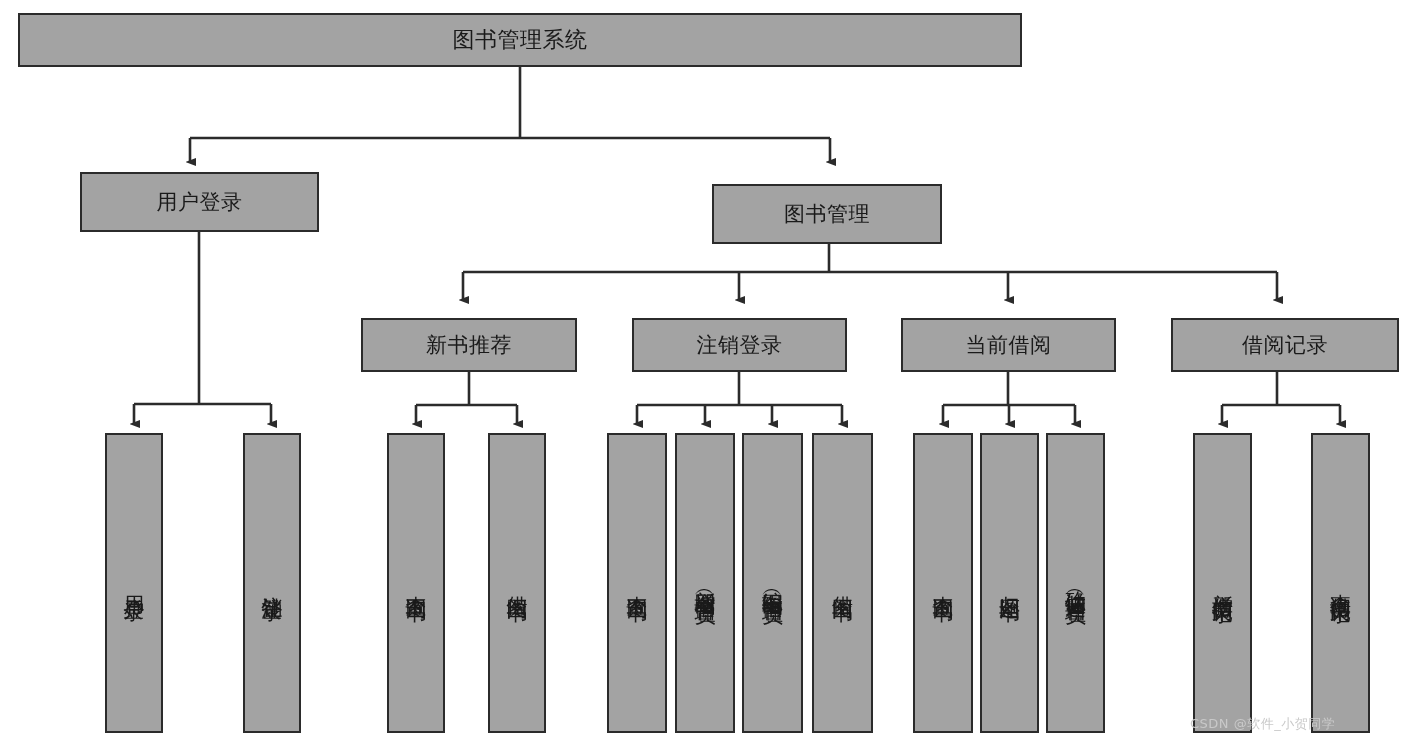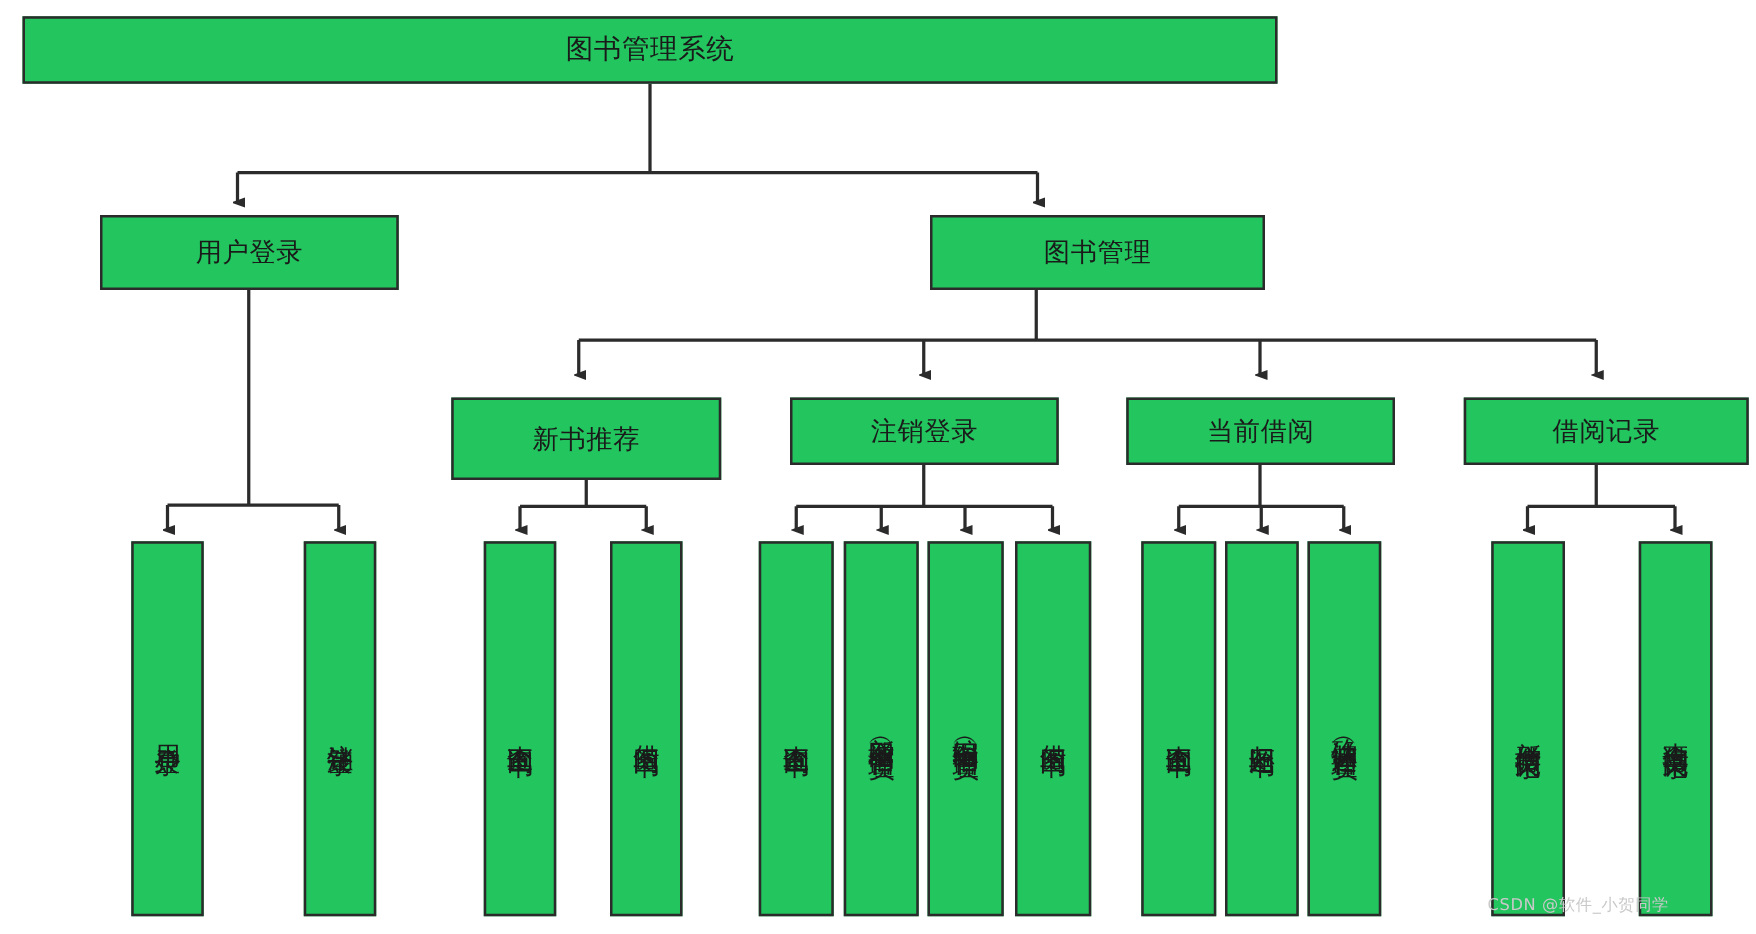--- a/index.html
+++ b/index.html
@@ -23,21 +23,21 @@
     left: 0;
     top: 0;
     width: 1405px;
     height: 747px;
     pointer-events: none;
   }
   .node {
     position: absolute;
     box-sizing: border-box;
     border: 2px solid #2b2b2b;
-    background: #22c55e;
+    background: #a3a3a3;
     display: flex;
     align-items: center;
     justify-content: center;
     color: #1a1a1a;
     z-index: 2;
   }
   .node .label {
     display: block;
     text-align: center;
     line-height: 1.18;
@@ -127,25 +127,25 @@
     </g>
   </svg>
 
   <div class="node root horiz" style="left:18px; top:13px; width:1004px; height:54px;">
     <span class="label">图书管理系统</span>
   </div>
 
   <div class="node horiz" style="left:80px; top:172px; width:239px; height:60px;">
     <span class="label">用户登录</span>
   </div>
-  <div class="node horiz" style="left:712px; top:172px; width:268px; height:60px;margin-left:32px;">
+  <div class="node horiz" style="left:712px; top:184px; width:230px; height:60px;">
     <span class="label">图书管理</span>
   </div>
 
-  <div class="node horiz" style="left:361px; top:318px; width:216px; height:66px;">
+  <div class="node horiz" style="left:361px; top:318px; width:216px; height:54px;">
     <span class="label">新书推荐</span>
   </div>
   <div class="node horiz" style="left:632px; top:318px; width:215px; height:54px;">
     <span class="label">注销登录</span>
   </div>
   <div class="node horiz" style="left:901px; top:318px; width:215px; height:54px;">
     <span class="label">当前借阅</span>
   </div>
   <div class="node horiz" style="left:1171px; top:318px; width:228px; height:54px;">
     <span class="label">借阅记录</span>

